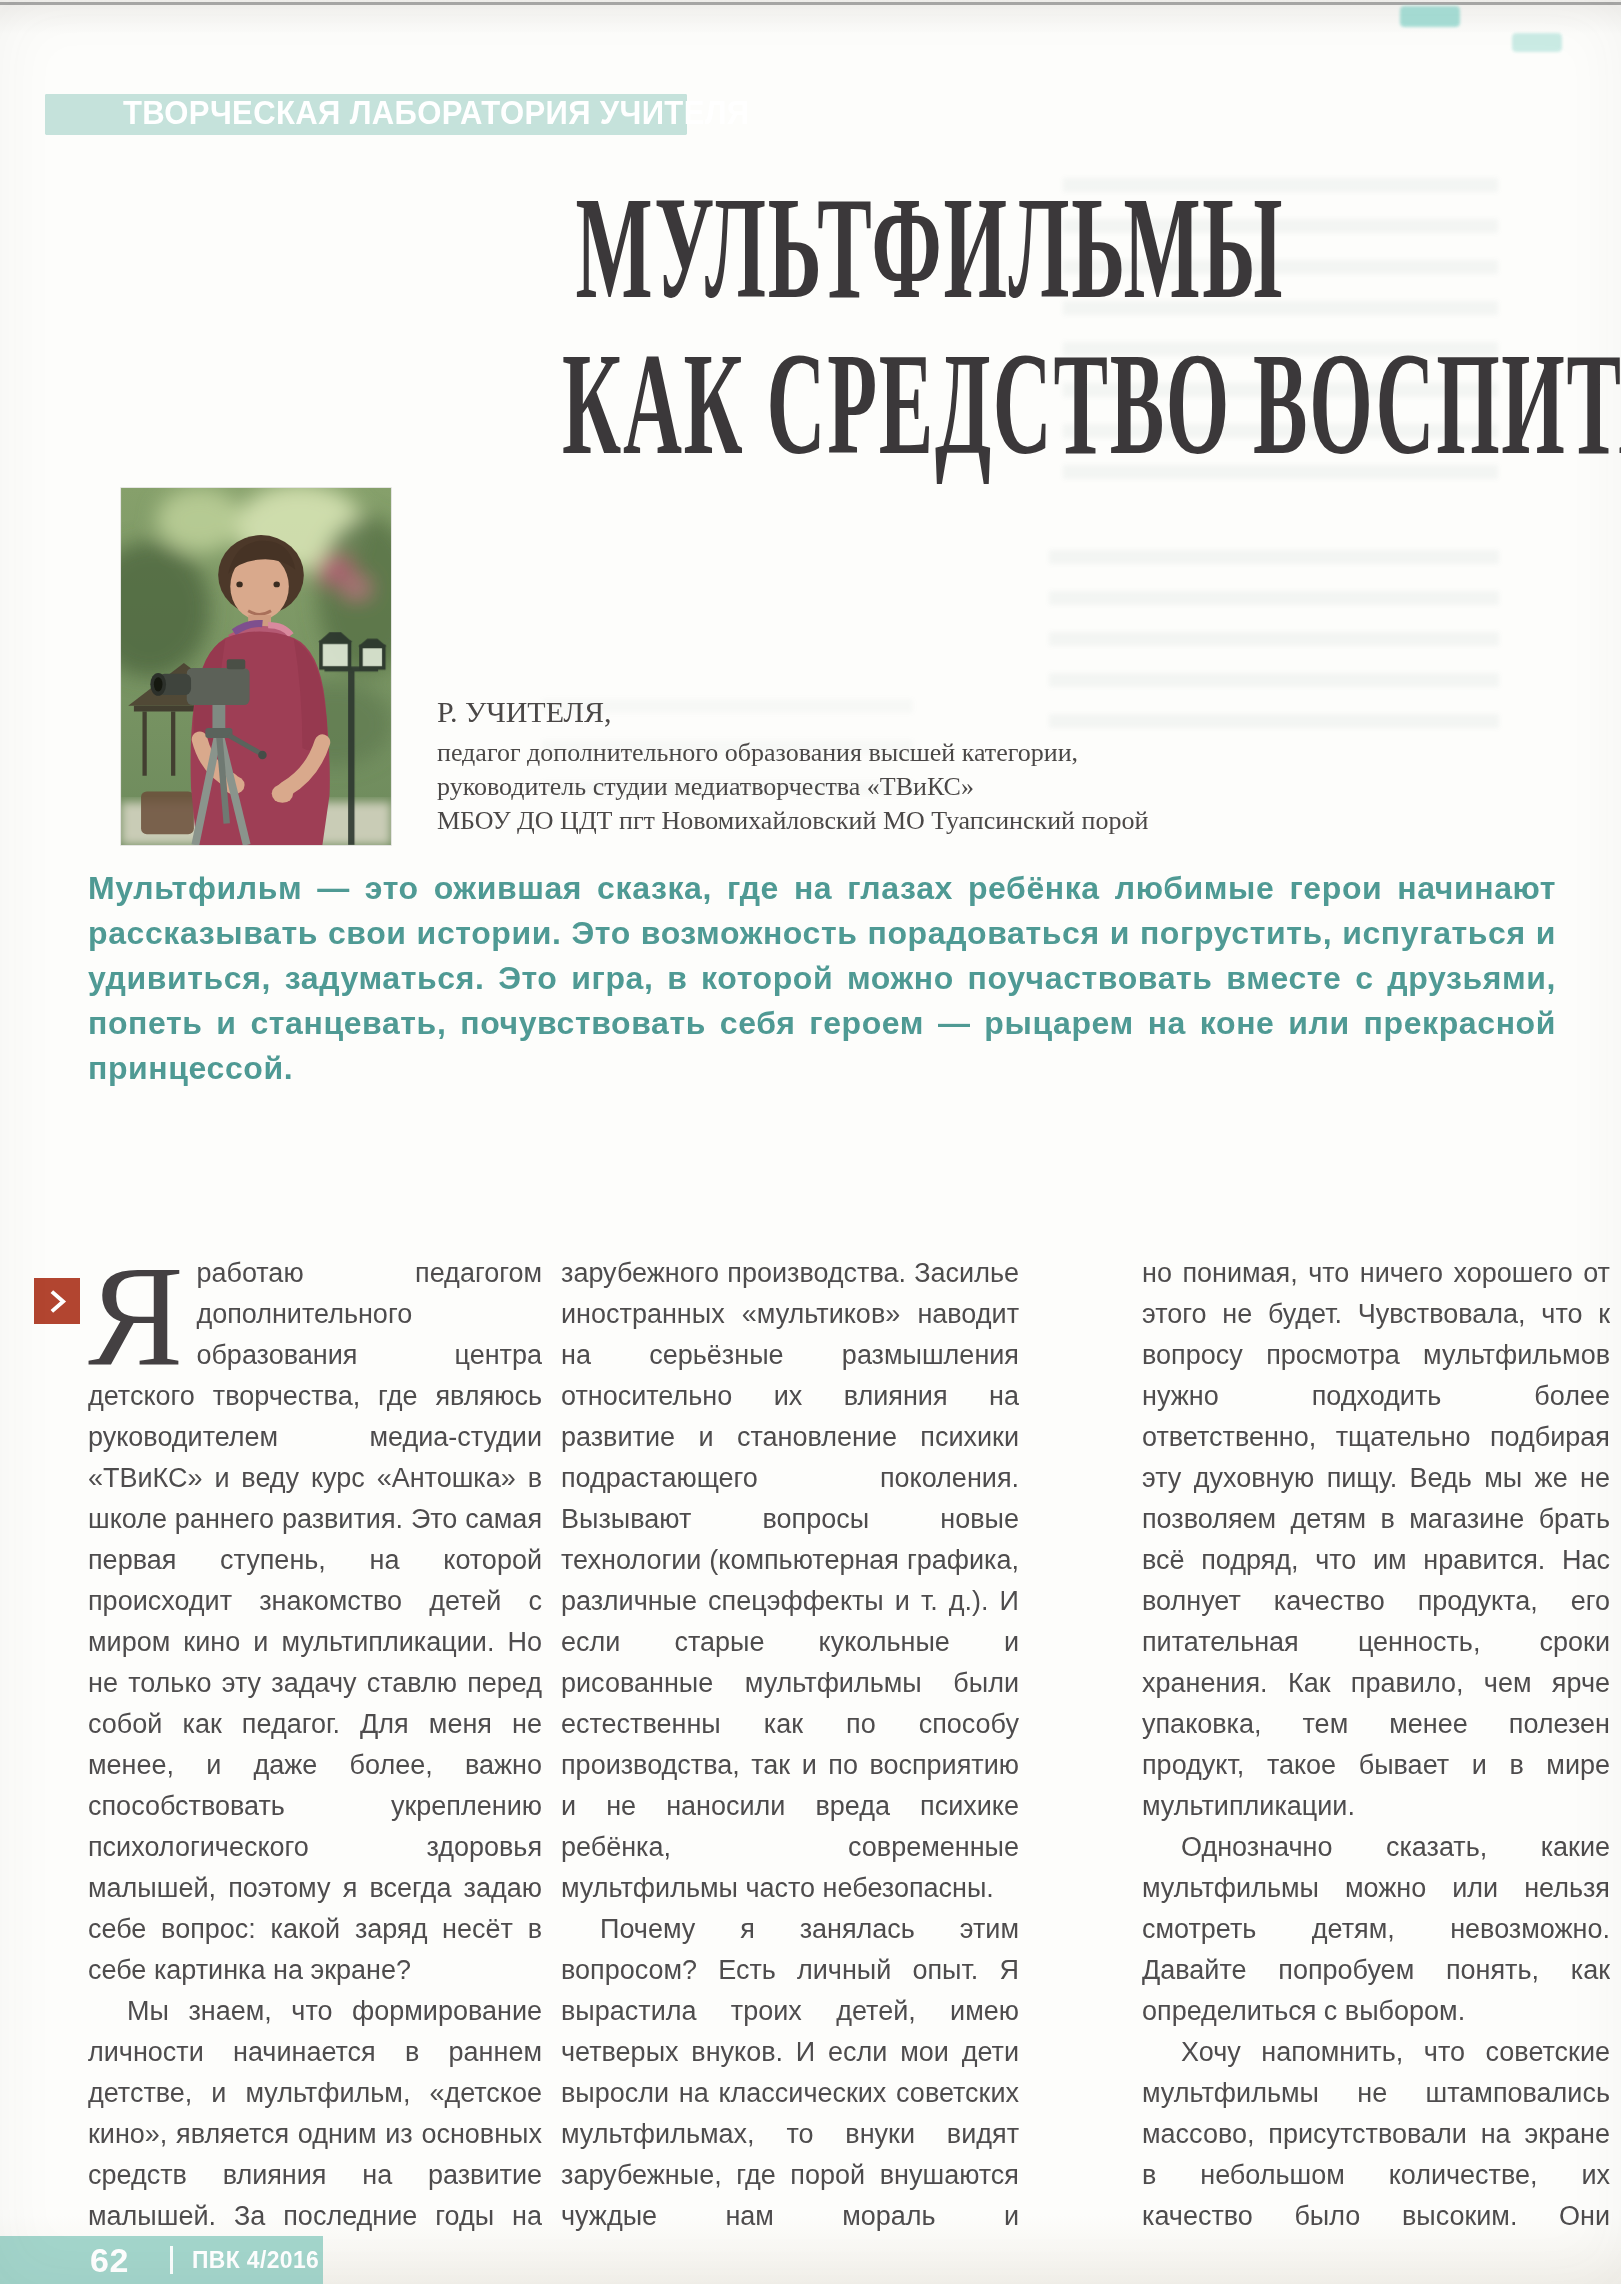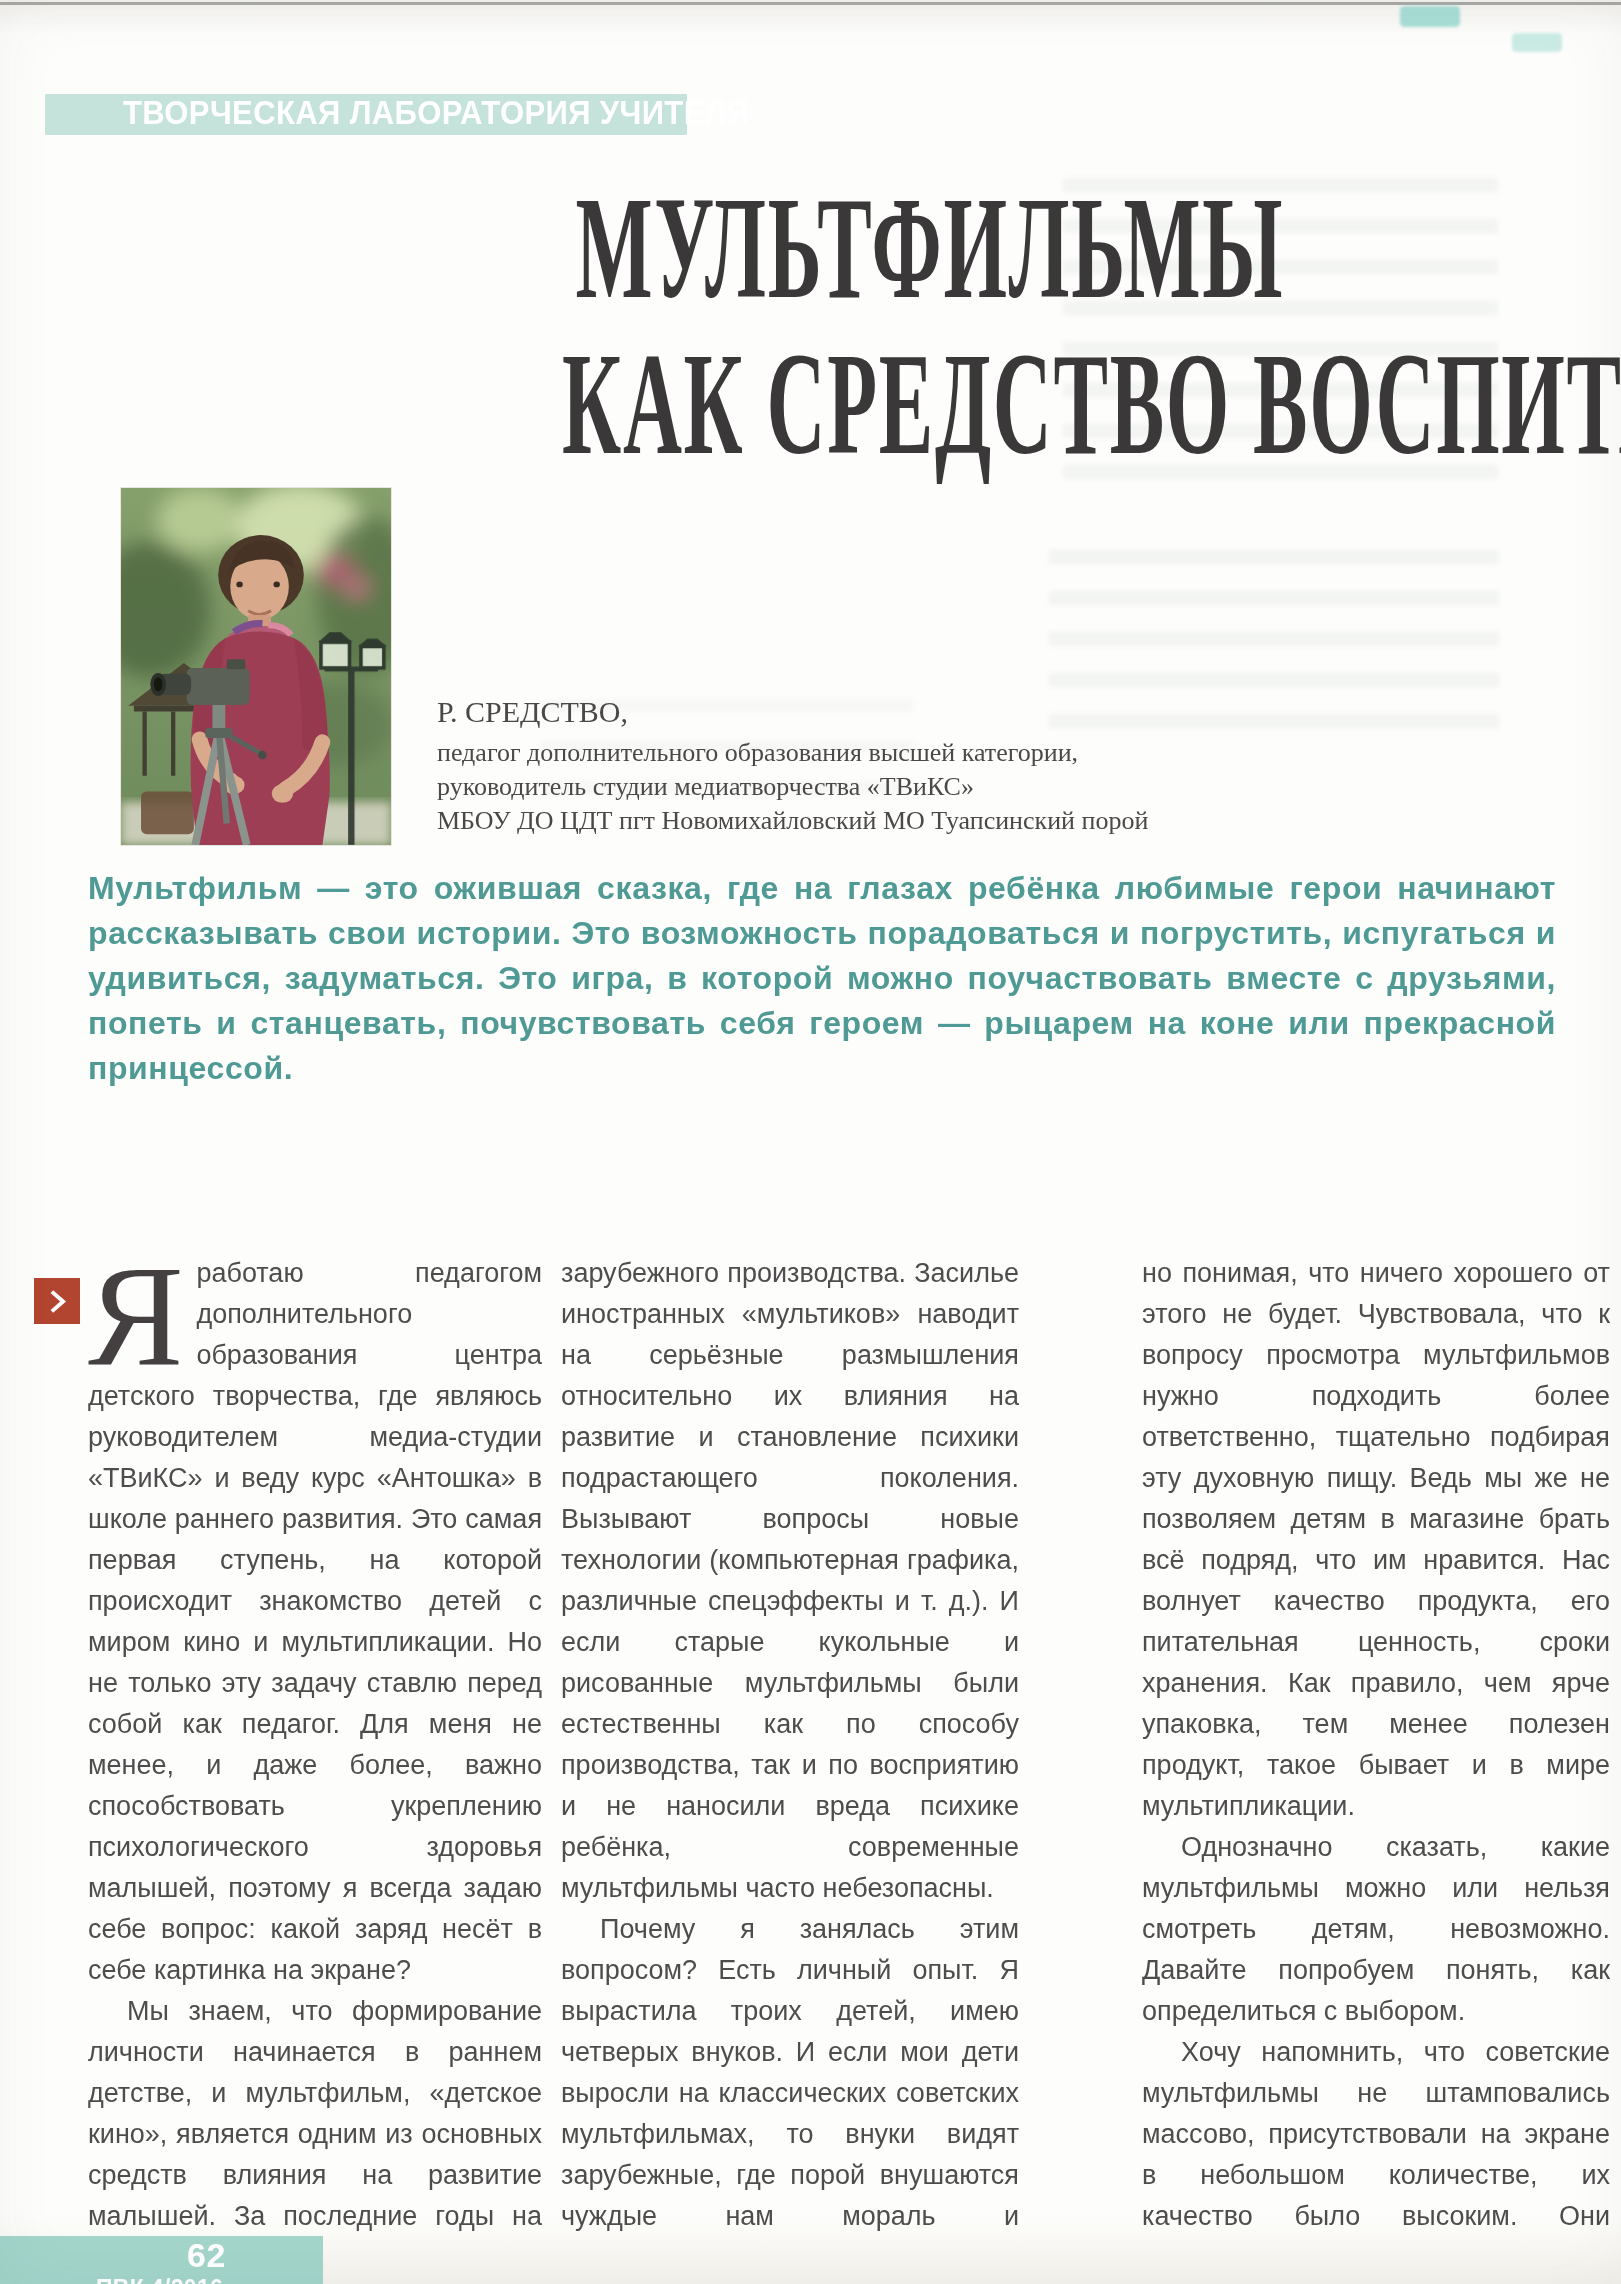--- a/index.html
+++ b/index.html
@@ -71,21 +71,21 @@
   .col.c1{left:88px;width:454px;}
   .col.c2{left:561px;width:458px;}
   .col.c3{left:1098px;width:468px;margin-left:44px;}
   .dropcap{
     float:left;font-family:"Liberation Serif",serif;font-size:143px;line-height:113px;
     padding:7.1px 13px 0 0;color:#444042;
   }
 
   .footer{
     position:absolute;left:0;top:2236px;width:323px;height:48px;background:#a3d5cb;
-    display:flex;align-items:center;color:#ffffff;flex-direction:column;
+    display:flex;align-items:center;color:#ffffff;
   }
   .footer-num{font-size:34px;font-weight:bold;margin-left:90px;letter-spacing:0.7px;}
   .footer-divider{width:2.9px;height:28.6px;background:#ffffff;margin:0 18.6px 0 41px;opacity:.95;}
   .footer-issue{font-size:23.6px;font-weight:bold;letter-spacing:0.4px;white-space:nowrap;transform:scaleX(.97);transform-origin:left center;}
 </style>
 </head>
 <body>
 
 <div class="page">
 
@@ -187,21 +187,21 @@
         <rect x="92" y="252" width="88" height="52" rx="8" fill="#5c6158"></rect>
         <rect x="52" y="260" width="46" height="30" rx="9" fill="#3f443d"></rect>
         <ellipse cx="52" cy="275" rx="11" ry="16" fill="#2c302a"></ellipse>
         <ellipse cx="52" cy="275" rx="6" ry="10" fill="#15180f"></ellipse>
         <rect x="148" y="240" width="26" height="14" rx="3" fill="#4a4f46"></rect>
       </g>
     </svg>
   </div>
 
   <div class="author">
-    <div class="author-name">Р. СРЕДСТВО,</div>
+    <div class="author-name">Р. УЧИТЕЛЯ,</div>
     <div class="author-role first">педагог дополнительного образования высшей категории,</div>
     <div class="author-role">руководитель студии медиатворчества «ТВиКС»</div>
     <div class="author-role">МБОУ ДО ЦДТ пгт Новомихайловский МО Туапсинский порой</div>
   </div>
 
   <div class="lead">
     <p>Мультфильм — это ожившая сказка, где на глазах ребёнка любимые герои начинают рассказывать свои истории. Это возможность порадоваться и погрустить, испугаться и удивиться, задуматься. Это игра, в которой можно поучаствовать вместе с друзьями, попеть и станцевать, почувствовать себя героем — рыцарем на коне или прекрасной принцессой.</p>
   </div>
 
   <div class="marker">

